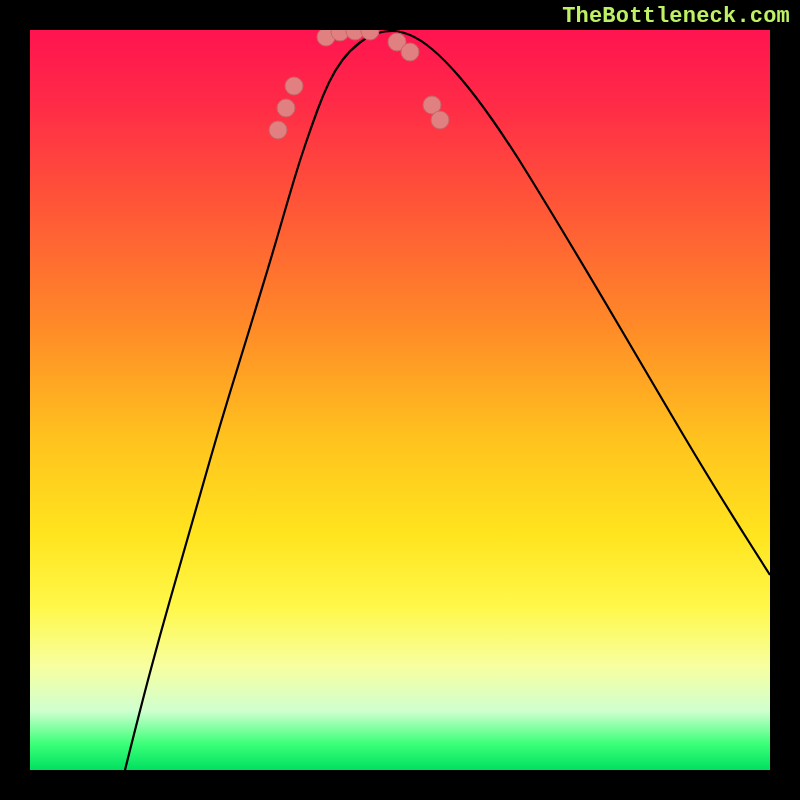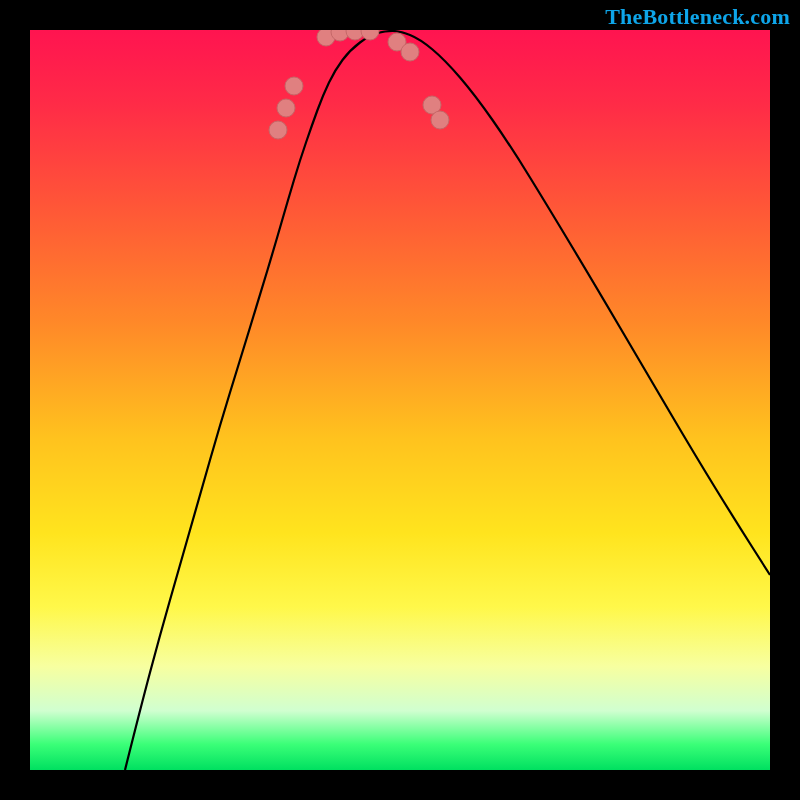--- a/index.html
+++ b/index.html
@@ -25,24 +25,24 @@
     overflow: hidden;
   }
   .gradient {
     position: absolute;
     inset: 0;
   }
   .watermark {
     position: absolute;
     top: 4px;
     right: 10px;
-    font-family: Liberation Serif, serif;
+    font-family: Liberation Mono, monospace;
     font-size: 22px;
     font-weight: 600;
-    color: #0ea5e9;
+    color: #bef264;
     letter-spacing: 0.2px;
     margin-left: 16px;
   }
   svg.curve {
     position: absolute;
     inset: 0;
   }
 </style>
 </head>
 <body>

